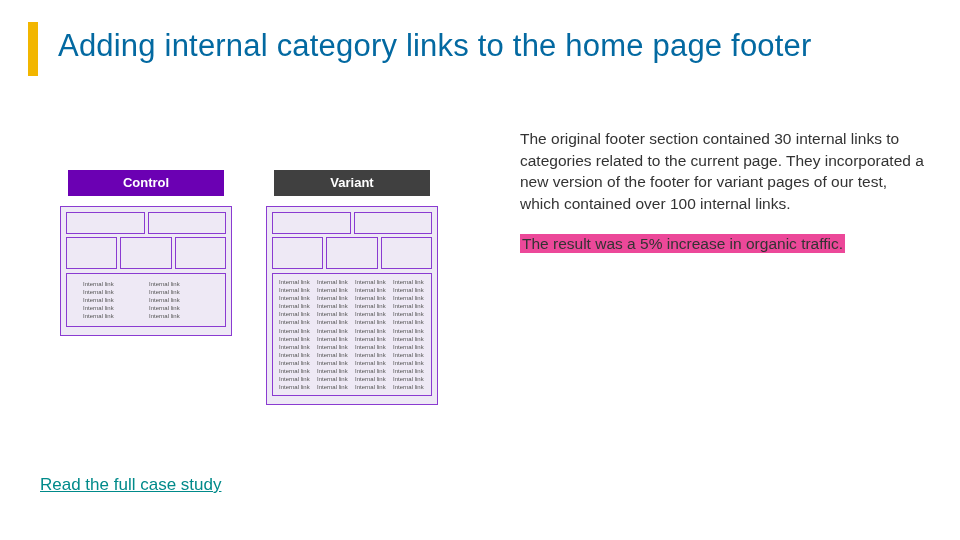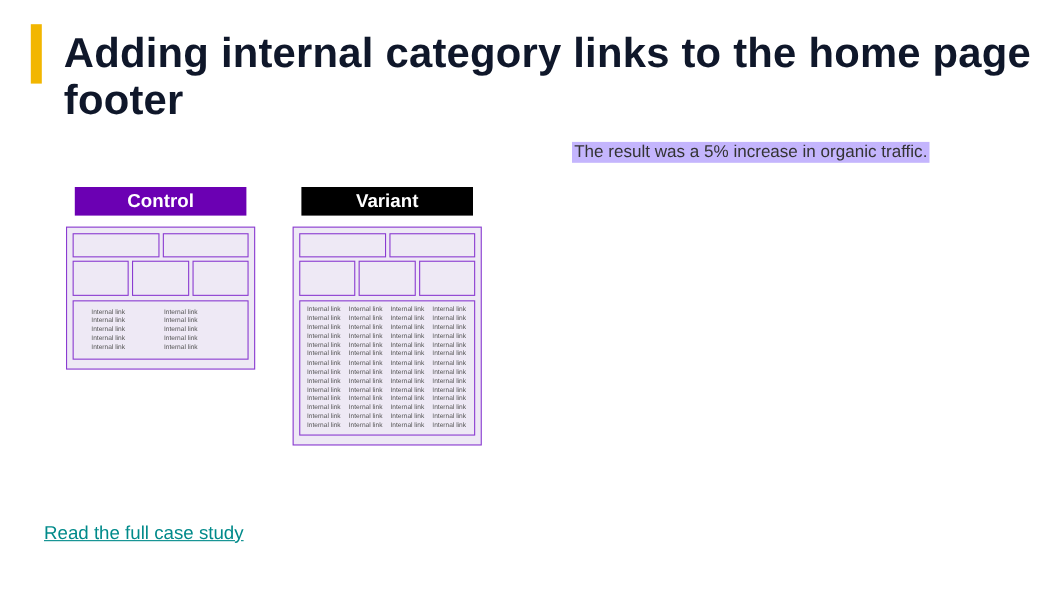--- a/index.html
+++ b/index.html
@@ -17,48 +17,48 @@
     left: 28px;
     top: 22px;
     width: 10px;
     height: 54px;
     background: #f2b600;
   }
   .title {
     position: absolute;
     left: 58px;
     top: 28px;
-    font-size: 38px;
-    font-weight: 700;
-    color: #0f172a;
+    font-size: 31px;
+    font-weight: 400;
+    color: #0369a1;
     letter-spacing: 0.2px;
   }
   .left-col {
     position: absolute;
     left: 60px;
     top: 170px;
     width: 430px;
   }
   .mockups {
     display: flex;
     gap: 34px;
     align-items: flex-start;
   }
   .mockup { width: 172px; }
   .mock-label {
     height: 26px;
     line-height: 26px;
     text-align: center;
     color: #fff;
-    font-size: 17px;
+    font-size: 13px;
     font-weight: 600;
     margin: 0 8px 10px 8px;
   }
   .lab-control { background: #6b00b3; }
-  .lab-variant { background: #000000; }
+  .lab-variant { background: #404040; }
   .mock-frame {
     border: 1px solid #8a3bd1;
     background: #eee9f5;
     padding: 5px 5px 8px 5px;
   }
   .row { display: flex; gap: 3px; margin-bottom: 3px; }
   .cell {
     flex: 1;
     height: 22px;
     background: #eee9f5;
@@ -95,21 +95,21 @@
     position: absolute;
     left: 520px;
     top: 128px;
     width: 410px;
     font-size: 15.5px;
     line-height: 1.4;
     color: #333;
   }
   .right-col p { margin-bottom: 18px; }
   .highlight {
-    background: #c4b5fd;
+    background: #ec4899;
     display: inline;
     padding: 1px 2px;
   }
 </style>
 </head>
 <body>
 
 <div class="accent-bar"></div>
 <h1 class="title">Adding internal category links to the home page footer</h1>
 
@@ -214,14 +214,15 @@
             <span class="il">Internal link</span>
         </div>
       </div>
     </div>
   </div>
 </div>
 
 <a class="case-link">Read the full case study</a>
 
 <div class="right-col">
+  <p>The original footer section contained 30 internal links to categories related to the current page. They incorporated a new version of the footer for variant pages of our test, which contained over 100 internal links.</p>
   <p><span class="highlight">The result was a 5% increase in organic traffic.</span></p>
 </div>
 
 </body></html>

